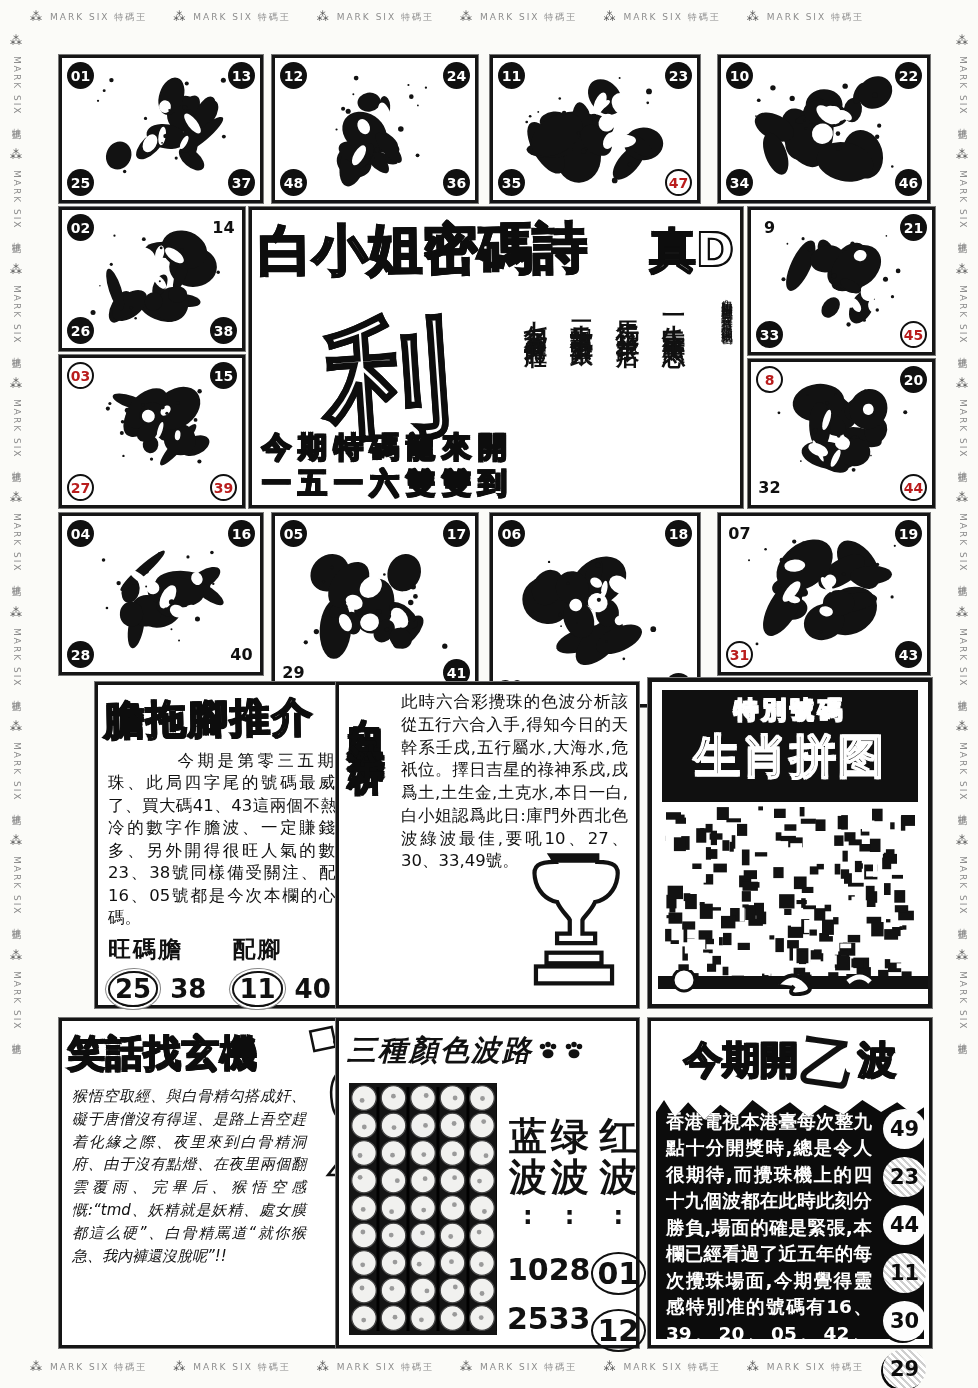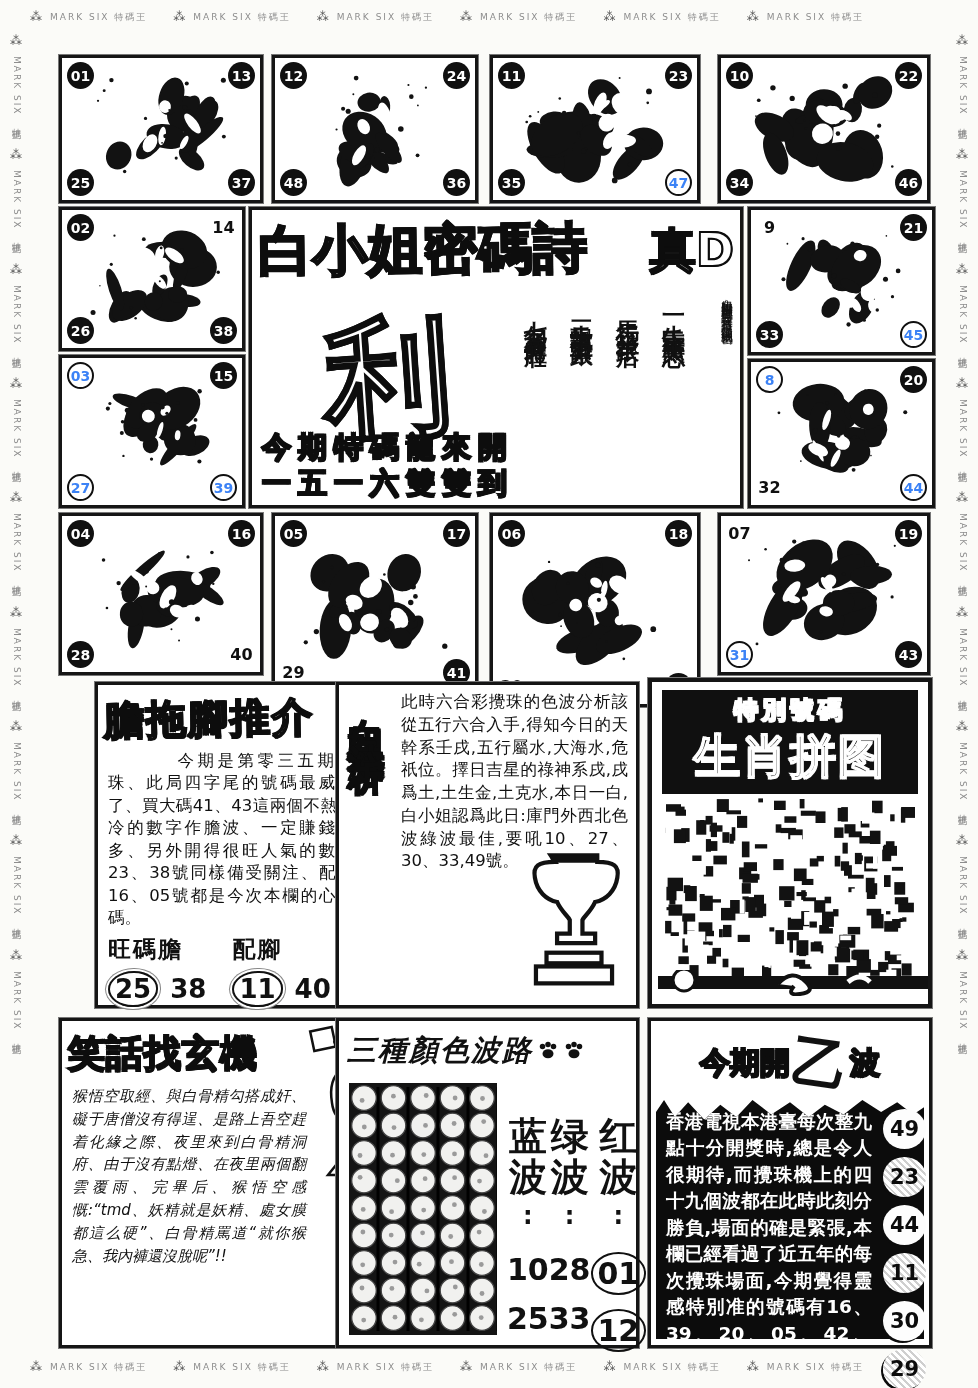--- a/index.html
+++ b/index.html
@@ -23,21 +23,21 @@
   .wm-text{letter-spacing:2px;}
   
   .panel{position:absolute;background:#fff;border:3px solid #151515;
          box-shadow:0 0 0 1px #777;box-sizing:border-box;}
   .pic-panel{border-width:3px;}
   .ink{position:absolute;left:9%;top:8%;width:82%;height:84%;}
   .cnum{position:absolute;width:27px;height:27px;border-radius:50%;
         display:flex;align-items:center;justify-content:center;
         font-weight:bold;font-size:14px;box-sizing:border-box;}
   .cnum.dark{background:#101010;color:#fff;}
-  .cnum.ring{border:2px solid #101010;color:#3b82f6;background:#fff;}
+  .cnum.ring{border:2px solid #101010;color:#b91c1c;background:#fff;}
   .cnum.plain{color:#101010;font-size:16px;background:transparent;}
   .cnum.tl{top:4px;left:5px;} .cnum.tr{top:4px;right:5px;}
   .cnum.bl{bottom:4px;left:5px;} .cnum.br{bottom:4px;right:5px;}
   
   .ot{color:#fff;font-weight:900;-webkit-text-stroke:1.8px #0d0d0d;
       text-shadow:-1px -1px 0 #0d0d0d,1px -1px 0 #0d0d0d,-1px 1px 0 #0d0d0d,1px 1px 0 #0d0d0d;}
   .ot-thick{-webkit-text-stroke:2.6px #0d0d0d;}
   .ot-inv{color:#111;font-weight:900;-webkit-text-stroke:1.4px #fff;
       text-shadow:-1px -1px 0 #fff,1px -1px 0 #fff,-1px 1px 0 #fff,1px 1px 0 #fff;}
   
@@ -64,21 +64,21 @@
   .tri{position:absolute;right:5px;bottom:5px;width:0;height:0;
        border-left:22px solid transparent;border-bottom:22px solid #111;}
   
   #sebo{left:336px;top:682px;width:303px;height:326px;}
   .sebo-title{position:absolute;left:2px;top:6px;writing-mode:vertical-rl;
               font-size:36px;letter-spacing:8px;height:310px;}
   .sebo-body{margin-left:58px;padding:6px 8px 4px 4px;font-size:16.5px;line-height:1.38;text-align:justify;}
   .trophy{position:absolute;right:8px;bottom:10px;width:108px;height:148px;}
   
   #puzzle{left:648px;top:678px;width:284px;height:330px;border-width:4px;}
-  .puzzle-head{background:#101010;margin:8px 10px 0;padding:4px 2px 6px;text-align:center;}
+  .puzzle-head{background:#101010;margin:8px 10px 0;padding:4px 2px 14px;text-align:center;}
   .puzzle-banner{font-size:24px;letter-spacing:4px;}
   .puzzle-title{font-size:46px;letter-spacing:2px;margin-top:0;}
   #puzzle-svg{display:block;margin:4px auto 0;width:250px;height:182px;}
   .puzzle-foot{position:absolute;left:6px;right:6px;bottom:8px;height:26px;}
   
   #joke{left:59px;top:1018px;width:328px;height:330px;}
   .d-title{font-size:37px;letter-spacing:1px;margin:8px 2px 0 6px;white-space:nowrap;}
   .joke-body{padding:6px 10px;font-size:15px;line-height:1.52;font-style:italic;text-align:justify;}
   .woman{position:absolute;top:4px;right:0px;width:86px;height:180px;}
   
@@ -89,21 +89,21 @@
   .wave-cols{position:absolute;left:168px;top:60px;right:8px;bottom:8px;
              display:flex;justify-content:space-between;}
   .wave-col{display:flex;flex-direction:column;align-items:center;margin-top:35px;}
   .wave-label{width:40px;font-size:38px;line-height:1.08;font-weight:900;word-break:break-all;text-align:center;}
   .wave-colon{font-size:24px;font-weight:900;line-height:1;margin:6px 0 10px;}
   .wave-num{font-size:30px;font-weight:800;margin-top:14px;}
   .wave-num.circ{border:2.5px solid #111;border-radius:50%;padding:2px 5px;box-shadow:none;}
   
   #thisperiod{left:648px;top:1018px;width:284px;height:330px;}
   .f-title{position:absolute;top:6px;left:0;right:0;text-align:center;white-space:nowrap;}
-  .f-title .ot{font-size:30px;}
+  .f-title .ot{font-size:38px;}
   .f-script{font-family:"DejaVu Serif","Liberation Serif",serif;font-size:56px;font-weight:bold;
             vertical-align:-10px;margin:0 2px;transform:rotate(8deg);display:inline-block;}
   .f-black{position:absolute;left:5px;right:5px;top:74px;bottom:6px;background:#0c0c0c;color:#fff;
            padding:14px 52px 8px 10px;box-sizing:border-box;font-size:18.5px;font-weight:700;
            line-height:1.43;text-align:justify;
            clip-path:polygon(0% 7%,3% 2%,7% 9%,12% 3%,18% 10%,24% 4%,30% 9%,36% 2%,43% 8%,50% 3%,57% 9%,63% 4%,70% 8%,77% 2%,84% 7%,90% 3%,96% 8%,100% 5%,100% 100%,0% 100%);}
   .f-balls{position:absolute;right:3px;top:88px;display:flex;flex-direction:column;gap:8px;}
   .ball{width:43px;height:40px;border-radius:50%;background:#fdfdfd;color:#0c0c0c;
         display:flex;align-items:center;justify-content:center;font-size:21px;font-weight:900;
         box-shadow:-2px 2px 0 #0c0c0c;}

